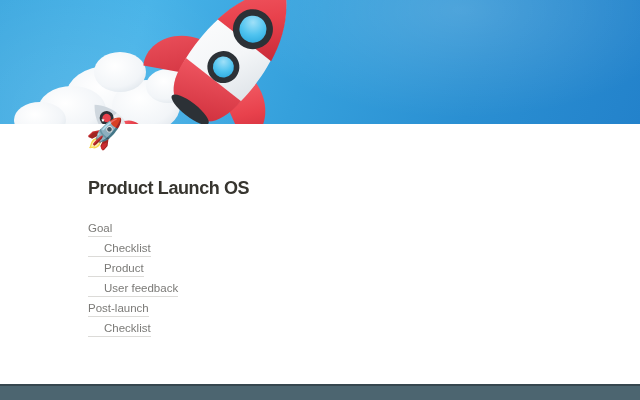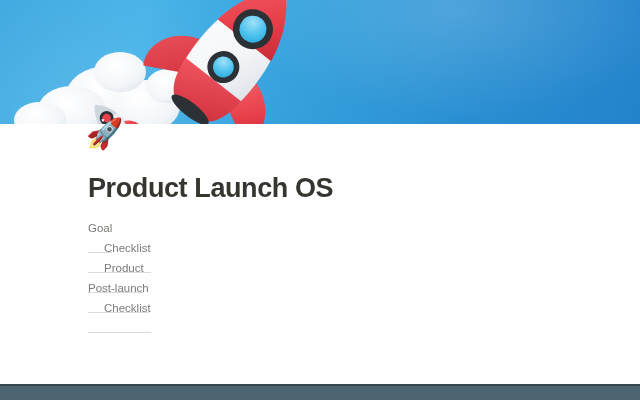--- a/index.html
+++ b/index.html
@@ -70,21 +70,21 @@
     height: 276px;
     background: #ffffff;
     overflow: hidden;
   }
 
   .page-title {
     position: absolute;
     left: 88px;
     top: 48px;
     margin: 0;
-    font-size: 27px;
+    font-size: 18px;
     line-height: 32px;
     font-weight: bold;
     letter-spacing: -0.4px;
     color: #37352f;
     white-space: nowrap;
   }
 
   .toc {
     position: absolute;
     left: 88px;
@@ -101,21 +101,21 @@
     display: block;
   }
 
   .toc-link {
     display: inline-block;
     font-size: 11.5px;
     line-height: 14px;
     color: #7b7a77;
     text-decoration: none;
     border-bottom: 1px solid #dcdbd8;
-    padding-bottom: 17px;
+    padding-bottom: 1px;
     cursor: pointer;
     white-space: nowrap;
   }
 
   .lvl-1 { padding-left: 0px; }
   .lvl-2 { padding-left: 16px; }
 
   
   .bottom-bar {
     position: absolute;
@@ -216,20 +216,23 @@
       <div class="toc-item">
         <a class="toc-link lvl-1" href="#">Goal</a>
       </div>
       <div class="toc-item">
         <a class="toc-link lvl-2" href="#">Checklist</a>
       </div>
       <div class="toc-item">
         <a class="toc-link lvl-2" href="#">Product</a>
       </div>
       <div class="toc-item">
+        <a class="toc-link lvl-2" href="#">User feedback</a>
+      </div>
+      <div class="toc-item">
         <a class="toc-link lvl-1" href="#">Post-launch</a>
       </div>
       <div class="toc-item">
         <a class="toc-link lvl-2" href="#">Checklist</a>
       </div>
     </div>
 
   </div>
 
   <div class="bottom-bar"></div>

